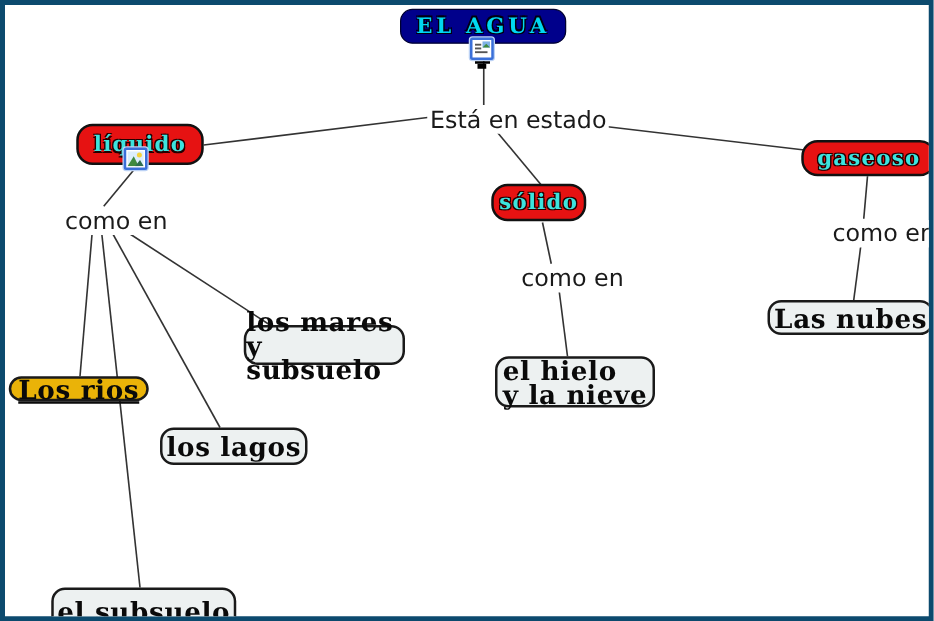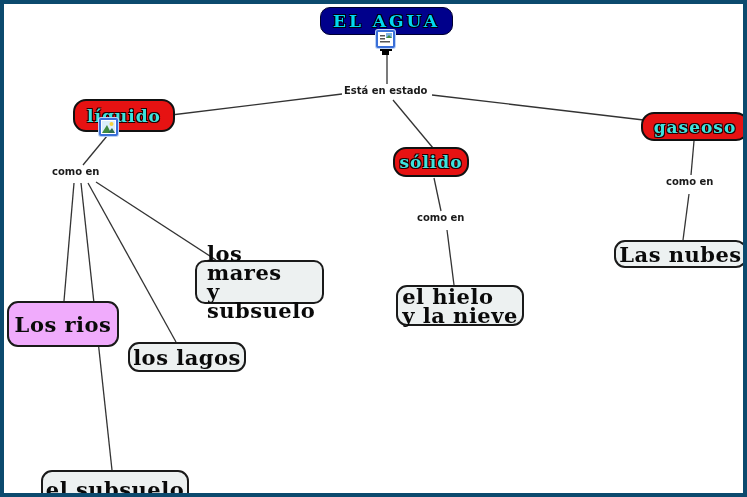--- a/index.html
+++ b/index.html
@@ -29,42 +29,41 @@
     background:#00008B;border:1px solid #000030;border-radius:10px;
     color:#00D8F0;font-size:17px;letter-spacing:3px;
     text-shadow:-1px -1px 0 #001, 1px -1px 0 #001, -1px 1px 0 #001, 1px 1px 0 #001;
   }
   
   .n-state{
     background:#E61212;border:2px solid #111;border-radius:13px;
     color:#3CE3DE;font-size:17px;letter-spacing:1px;
     text-shadow:-1px -1px 0 #200, 1px -1px 0 #200, -1px 1px 0 #200, 1px 1px 0 #200;
   }
-  .n-liquido{left:57px;top:95px;width:102px;height:33px;margin-left:12px;}
+  .n-liquido{left:57px;top:95px;width:102px;height:33px;}
   .n-solido{left:389px;top:143px;width:76px;height:30px;}
   .n-gaseoso{left:637px;top:108px;width:108px;height:29px;}
   
   .n-example{
     background:#EDF1F1;border:2px solid #1a1a1a;border-radius:11px;
     color:#0a0a0a;font-size:21px;letter-spacing:0.5px;line-height:19px;
   }
-  .n-mares{left:191px;top:256px;width:129px;height:44px;justify-content:flex-start;padding-left:10px;text-align:left;border-radius:10px;}
-  .n-rios{left:3px;top:297px;width:112px;height:46px;background:#f0abfc;}
+  .n-mares{left:191px;top:256px;width:129px;height:32px;justify-content:flex-start;text-align:left;}
+  .n-rios{left:3px;top:297px;width:112px;height:20px;background:#eab308;text-decoration:underline;}
   .n-lagos{left:124px;top:338px;width:118px;height:30px;}
   .n-subsuelo{left:37px;top:466px;width:148px;height:38px;}
   .n-hielo{left:392px;top:281px;width:128px;height:41px;}
   .n-nubes{left:610px;top:236px;width:133px;height:28px;}
 
   
   .phrase{
     position:absolute;z-index:2;
     background:#fff;padding:0 2px;
-    color:#1a1a1a;font-size:10px;white-space:nowrap;
+    color:#1a1a1a;font-size:19px;white-space:nowrap;
     cursor:default;
-    font-weight:bold;
   }
   .p-root{left:338px;top:81px;}
   .p-liquido{left:46px;top:162px;}
   .p-solido{left:411px;top:208px;}
   .p-gaseoso{left:660px;top:172px;}
 
   
   .res{position:absolute;z-index:3;display:flex;flex-direction:column;align-items:center;}
   .res-root{left:372px;top:26px;}
   .res-liquido{left:95px;top:114px;}

